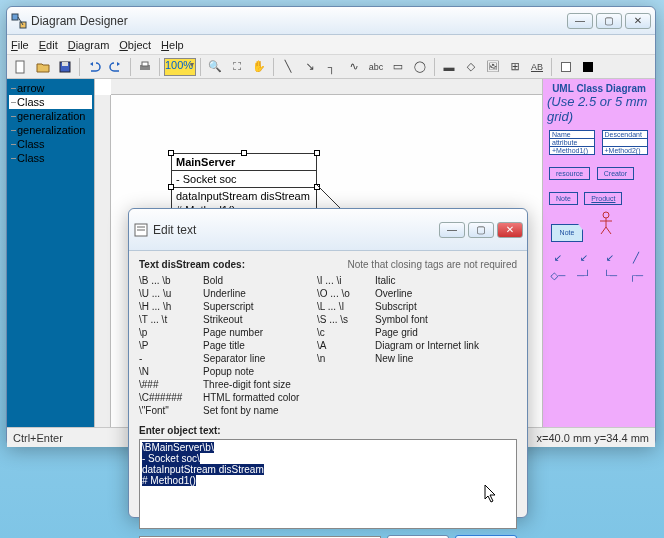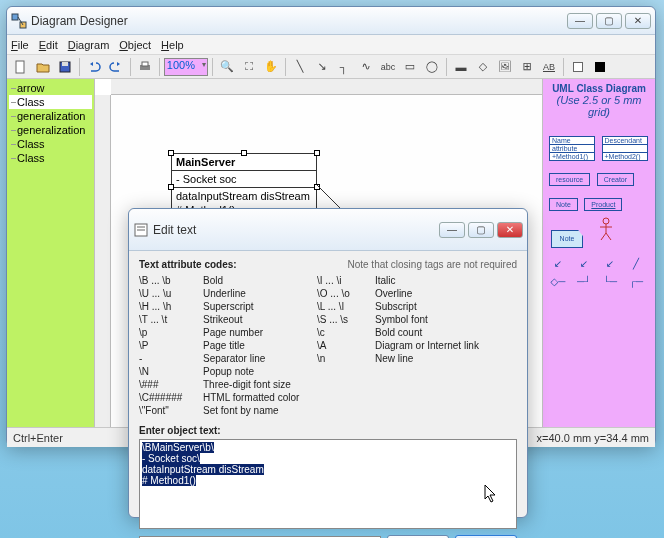--- a/index.html
+++ b/index.html
@@ -14,43 +14,43 @@
   .winbtn { width: 26px; height: 16px; border: 1px solid #9aa; border-radius: 3px; margin-left: 3px; background: linear-gradient(#f8fbff,#d6e6f6); display: flex; align-items: center; justify-content: center; font-size: 10px; color: #444; }
   .winbtn.close { background: linear-gradient(#f8e0e0,#e6b0b0); }
 
   .menubar { height: 20px; background: #f4f4f4; display: flex; align-items: center; padding: 0 4px; font-size: 11px; color: #222; border-bottom: 1px solid #d8d8d8; }
   .menubar span { margin-right: 10px; }
   .menubar span u { text-decoration: underline; }
 
   .toolbar { height: 24px; background: #eeeeee; border-bottom: 1px solid #c8c8c8; display: flex; align-items: center; padding: 0 4px; gap: 2px; }
   .tbtn { width: 20px; height: 20px; border: 1px solid transparent; display: flex; align-items: center; justify-content: center; font-size: 11px; color: #444; }
   .tsep { width: 1px; height: 18px; background: #c0c0c0; margin: 0 2px; }
-  .zoom { width: 44px; height: 18px; border: 1px solid #888; background: #f0abfc; font-size: 11px; text-align: right; padding-right: 12px; position: relative; color: #0060d0; }
+  .zoom { width: 32px; height: 18px; border: 1px solid #888; background: #fde047; font-size: 11px; text-align: right; padding-right: 12px; position: relative; color: #0060d0; }
   .zoom::after { content: "▾"; position: absolute; right: 1px; top: 1px; font-size: 8px; color: #666; }
 
   .workarea { display: flex; height: 348px; }
-  .tree { width: 88px; background: #bef264; border-right: 1px solid #c0c0c0; font-size: 11px; padding: 2px; overflow: hidden; }
+  .tree { width: 88px; background: #0369a1; border-right: 1px solid #c0c0c0; font-size: 11px; padding: 2px; overflow: hidden; }
   .tree-item { white-space: nowrap; padding-left: 8px; position: relative; line-height: 14px; }
   .tree-item::before { content: ""; position: absolute; left: 2px; top: 7px; width: 5px; height: 1px; background: #999; }
   .tree-item.sel { background: #fff; color: #000; }
 
   .canvas { flex: 1; background: #fff; position: relative; border-right: 1px solid #c0c0c0; overflow: hidden; }
   .ruler-h { position: absolute; left: 16px; top: 0; right: 0; height: 16px; background: #eee; border-bottom: 1px solid #bbb; }
   .ruler-v { position: absolute; left: 0; top: 16px; bottom: 0; width: 16px; background: #eee; border-right: 1px solid #bbb; }
   .canvas-inner { position: absolute; left: 16px; top: 16px; right: 0; bottom: 0; background: #fefefe; }
 
   .uml-class { position: absolute; left: 60px; top: 58px; width: 146px; border: 1px solid #333; background: #fff; font-size: 11px; }
   .uml-class .sec { border-bottom: 1px solid #333; padding: 2px 4px; }
   .uml-class .sec:last-child { border-bottom: none; }
   .uml-class .name { font-weight: bold; }
   .handle { position: absolute; width: 6px; height: 6px; background: #fff; border: 1px solid #000; }
 
   .rightpanel { width: 112px; background: #f0abfc; font-size: 9px; padding: 4px; overflow: hidden; }
   .rp-title { text-align: center; color: #2050a0; font-weight: bold; font-size: 10px; }
-  .rp-sub { text-align: center; color: #2050a0; font-style: italic; font-size: 11px; margin-bottom: 16px; }
+  .rp-sub { color: #2050a0; font-style: italic; font-size: 13px; margin-bottom: 4px; }
   .mini-uml { display: inline-block; border: 1px solid #2050a0; background: #fff; font-size: 7px; color: #2050a0; margin: 2px; vertical-align: top; }
   .mini-uml div { padding: 0 2px; border-bottom: 1px solid #2050a0; }
   .mini-uml div:last-child { border-bottom: none; }
   .mini-box { display: inline-block; border: 1px solid #2050a0; padding: 2px 6px; font-size: 7px; color: #2050a0; margin: 10px 2px 2px; }
   .note-shape { display: inline-block; width: 32px; height: 18px; background: #cde8f8; border: 1px solid #2050a0; font-size: 7px; color: #2050a0; text-align: center; line-height: 16px; margin: 4px; clip-path: polygon(0 0, 85% 0, 100% 35%, 100% 100%, 0 100%); }
   .stick { display: inline-block; margin: 4px 8px; }
   .arrow-row { display: flex; gap: 4px; margin-top: 6px; }
   .asym { width: 22px; height: 12px; font-size: 10px; color: #2050a0; text-align: center; }
 
   .statusbar { height: 20px; background: #f0f0f0; border-top: 1px solid #c8c8c8; display: flex; align-items: center; font-size: 11px; padding: 0 6px; color: #333; }
@@ -257,21 +257,21 @@
         <line x1="4" y1="5" x2="12" y2="5" stroke="#666"></line>
         <line x1="4" y1="8" x2="12" y2="8" stroke="#666"></line>
       </svg>
     <span class="title">Edit text</span>
     <div class="winbtn">—</div>
     <div class="winbtn">▢</div>
     <div class="winbtn close" style="color:#fff;background:linear-gradient(#e77,#c33)">✕</div>
   </div>
   <div class="dlg-body">
     <div class="dlg-head-row">
-      <b>Text attribute codes:</b>
+      <b>Text disStream codes:</b>
       <span style="color:#666">Note that closing tags are not required</span>
     </div>
     <div class="codes">
       <div class="col" id="codes-c1" style="width:54px">
           <div>\B ... \b</div>
           <div>\U ... \u</div>
           <div>\H ... \h</div>
           <div>\T ... \t</div>
           <div>\p</div>
           <div>\P</div>
@@ -305,21 +305,21 @@
           <div>&nbsp;</div>
           <div>&nbsp;</div>
           <div>&nbsp;</div>
           <div>&nbsp;</div>
         </div>
       <div class="col" id="codes-c4" style="width:130px">
           <div>Italic</div>
           <div>Overline</div>
           <div>Subscript</div>
           <div>Symbol font</div>
-          <div>Bold count</div>
+          <div>Page grid</div>
           <div>Diagram or Internet link</div>
           <div>New line</div>
           <div>&nbsp;</div>
           <div>&nbsp;</div>
           <div>&nbsp;</div>
           <div>&nbsp;</div>
         </div>
     </div>
     <div class="label-row">Enter object text:</div>
     <div class="obj-text" id="obj-text-area">

